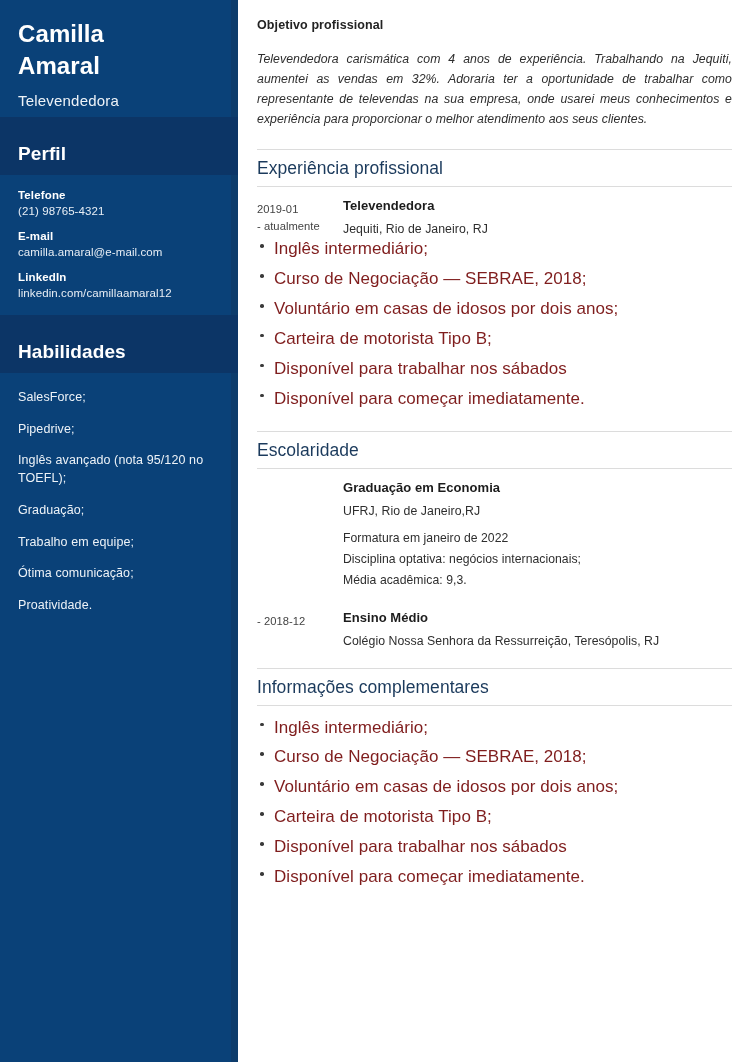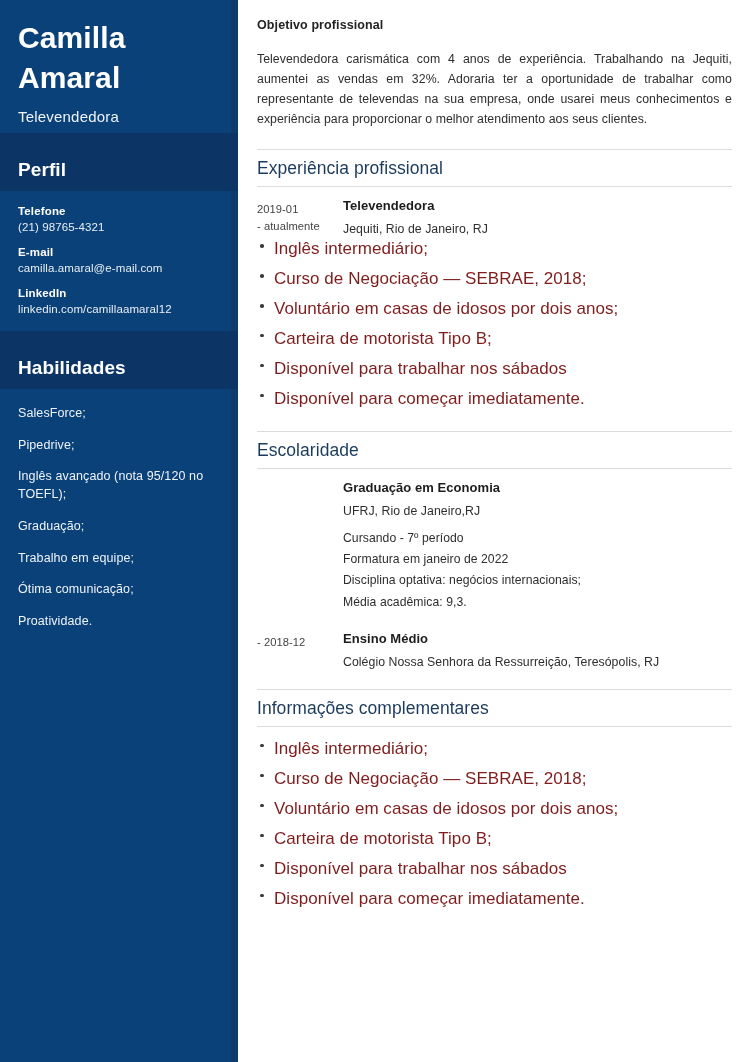--- a/index.html
+++ b/index.html
@@ -41,21 +41,21 @@
   }
   .sidebar-inner {
     position: relative;
     z-index: 2;
   }
 
   .name-block {
     padding: 18px 18px 8px 18px;
   }
   .name-line {
-    font-size: 30px;
+    font-size: 24px;
     font-weight: bold;
     line-height: 1.33;
     letter-spacing: 0.1px;
     color: #ffffff;
   }
   .job-title {
     font-size: 15px;
     font-weight: normal;
     color: #eef3f8;
     margin-top: 10px;
@@ -119,20 +119,21 @@
     color: #232323;
     letter-spacing: 0.1px;
     margin-bottom: 17px;
   }
   .objective-text {
     font-size: 12.3px;
     color: #2e2e2e;
     line-height: 1.63;
     text-align: justify;
     letter-spacing: 0.05px;
+    font-style: italic;
   }
 
   .section {
     margin-top: 20px;
   }
   .section-head {
     border-top: 1px solid #dcdcdc;
     border-bottom: 1px solid #dcdcdc;
     padding: 8px 0 7px 0;
     margin-bottom: 11px;
@@ -297,21 +298,20 @@
       </div>
 
       <div class="entry">
         <div class="entry-date">
           <div></div>
         </div>
         <div class="entry-body">
           <div class="entry-role">Graduação em Economia</div>
           <div class="entry-org">UFRJ, Rio de Janeiro,RJ</div>
           <div class="entry-details-group">
-            <div class="entry-detail">Cursando - 7º período</div>
             <div class="entry-detail">Formatura em janeiro de 2022</div>
             <div class="entry-detail">Disciplina optativa: negócios internacionais;</div>
             <div class="entry-detail">Média acadêmica: 9,3.</div>
           </div>
         </div>
       </div>
 
       <div class="entry edu-entry-spacer">
         <div class="entry-date">
           <div>- 2018-12</div>

